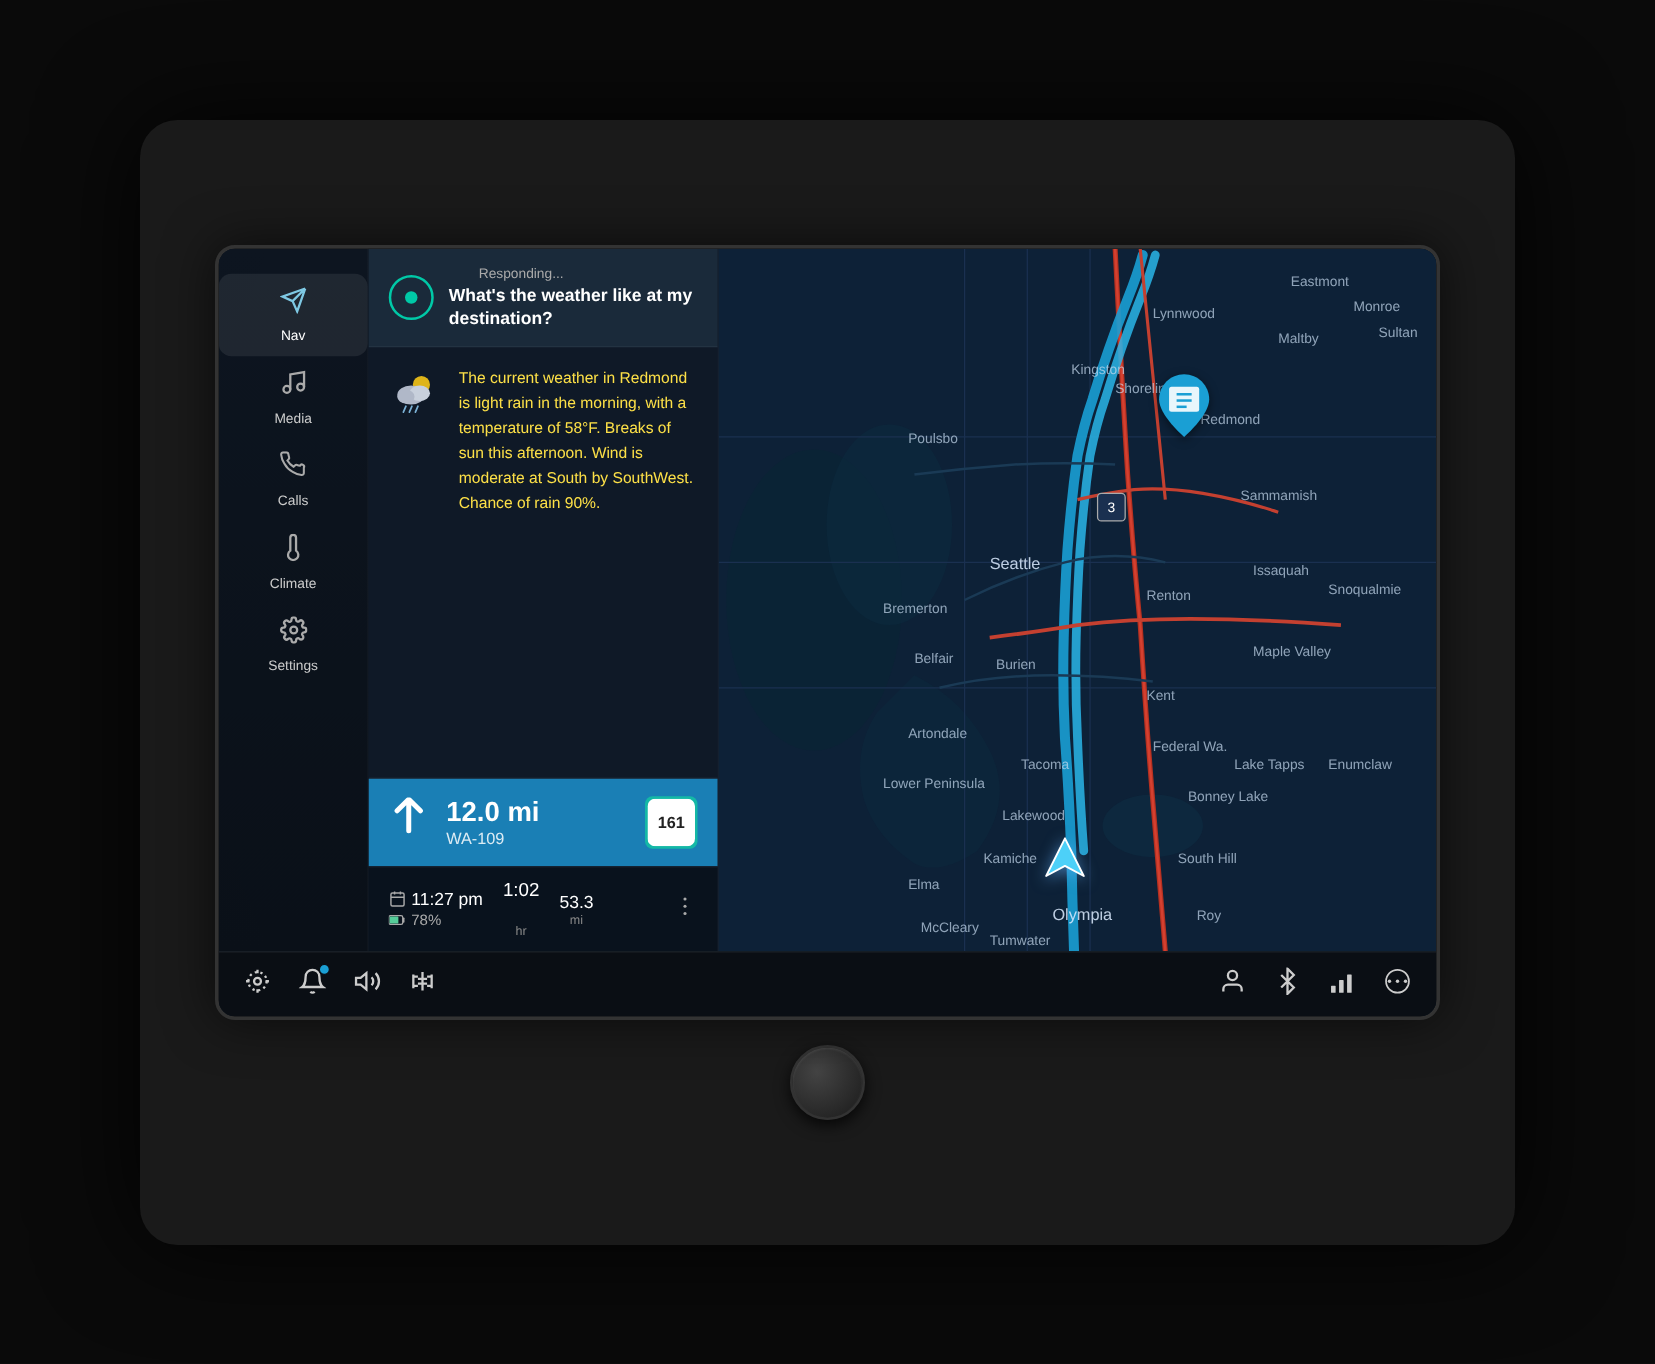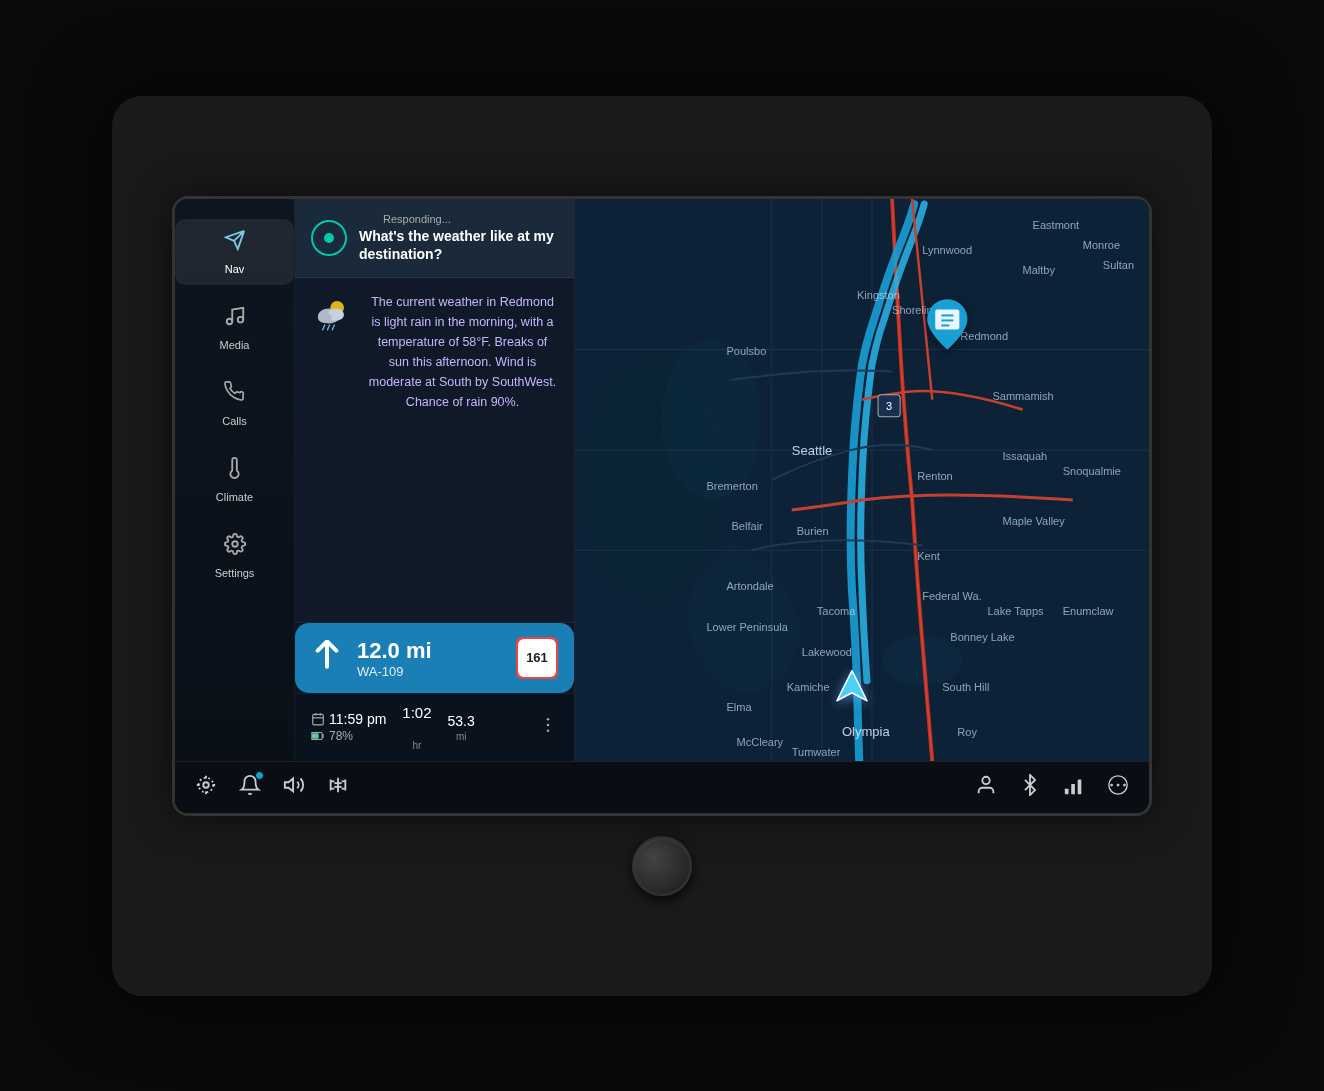--- a/index.html
+++ b/index.html
@@ -54,21 +54,20 @@
     }
 
     
     .sidebar {
       width: 120px;
       background: linear-gradient(180deg, #0d1520 0%, #0a1018 100%);
       display: flex;
       flex-direction: column;
       align-items: flex-start;
       padding: 20px 0;
-      gap: 10px;
       border-right: 1px solid rgba(255,255,255,0.05);
     }
 
     .sidebar-item {
       display: flex;
       flex-direction: column;
       align-items: center;
       gap: 6px;
       padding: 10px 15px;
       border-radius: 10px;
@@ -167,33 +166,31 @@
     }
 
     .weather-icon-box {
       font-size: 32px;
       flex-shrink: 0;
       margin-top: 2px;
     }
 
     .weather-text {
       font-size: 12.5px;
-      color: #c4b5fd;
+      color: #fde047;
       line-height: 1.6;
-      text-align: center;
     }
 
     
     .nav-instruction {
       background: #1a7fb5;
       padding: 14px 16px;
       display: flex;
-      align-items: flex-end;
+      align-items: center;
       gap: 14px;
-      border-radius: 14px;
     }
 
     .nav-arrow {
       font-size: 28px;
       color: #fff;
       font-weight: bold;
     }
 
     .nav-dist {
       flex: 1;
@@ -206,21 +203,21 @@
     }
 
     .nav-road {
       font-size: 13px;
       color: rgba(255,255,255,0.85);
     }
 
     .nav-road-icon {
       width: 42px;
       height: 42px;
-      background: #ef4444;
+      background: #14b8a6;
       border-radius: 6px;
       display: flex;
       align-items: center;
       justify-content: center;
       font-size: 11px;
       font-weight: bold;
       color: #333;
       flex-shrink: 0;
       flex-direction: column;
     }
@@ -423,21 +420,21 @@
 
           <div class="trip-bar">
             <div style="display:flex;flex-direction:column;gap:2px;">
               <div style="display:flex;align-items:center;gap:4px;">
                 <svg width="14" height="14" viewBox="0 0 24 24" fill="none" stroke="#aaa" stroke-width="2">
                   <rect x="3" y="4" width="18" height="18" rx="2"></rect>
                     <line x1="16" y1="2" x2="16" y2="6"></line>
                     <line x1="8" y1="2" x2="8" y2="6"></line>
                     <line x1="3" y1="10" x2="21" y2="10"></line>
                 </svg>
-                <span style="font-size:14px;color:#fff;">11:59 pm</span>
+                <span style="font-size:14px;color:#fff;">11:27 pm</span>
               </div>
               <div style="display:flex;align-items:center;gap:4px;">
                 <svg width="14" height="10" viewBox="0 0 20 12" fill="none" stroke="#aaa" stroke-width="1.5">
                   <rect x="0" y="1" width="16" height="10" rx="2"></rect>
                   <rect x="1" y="2" width="10" height="8" rx="1" fill="#5c9" stroke="none"></rect>
                   <path d="M17 4v4" stroke-width="2" stroke-linecap="round"></path>
                 </svg>
                 <span style="font-size:12px;color:#aaa;">78%</span>
               </div>
             </div>

